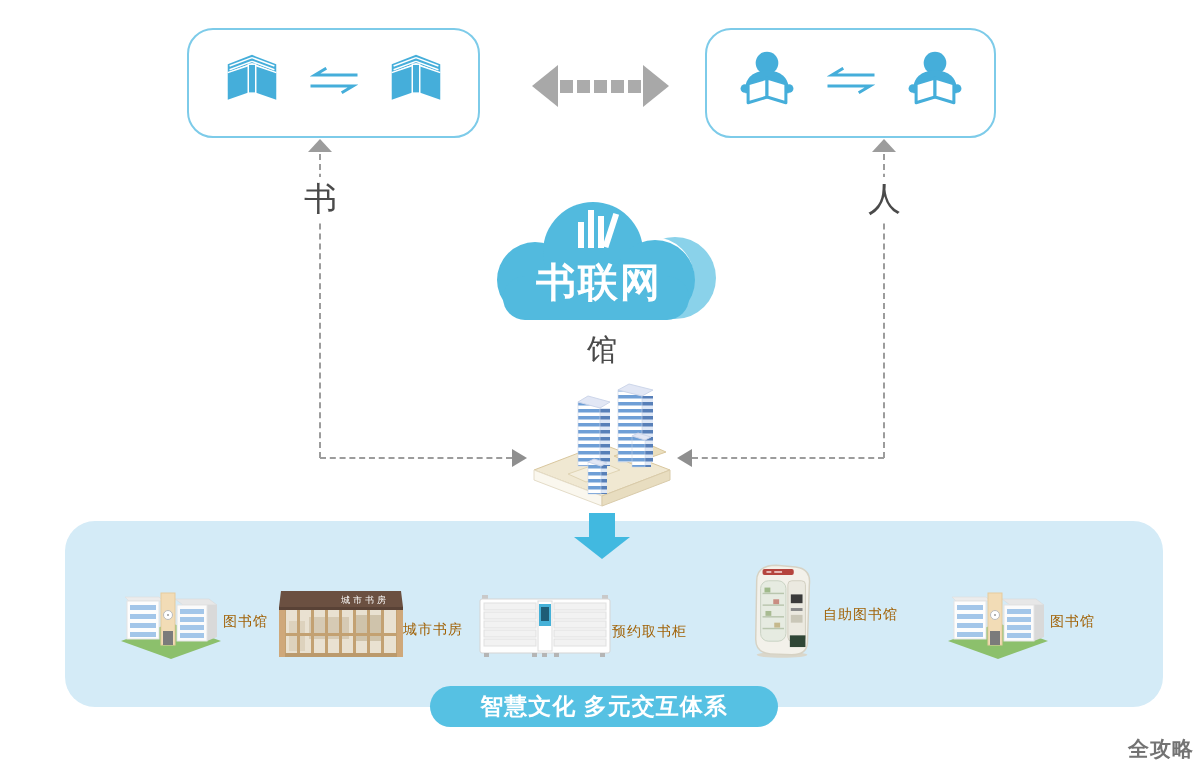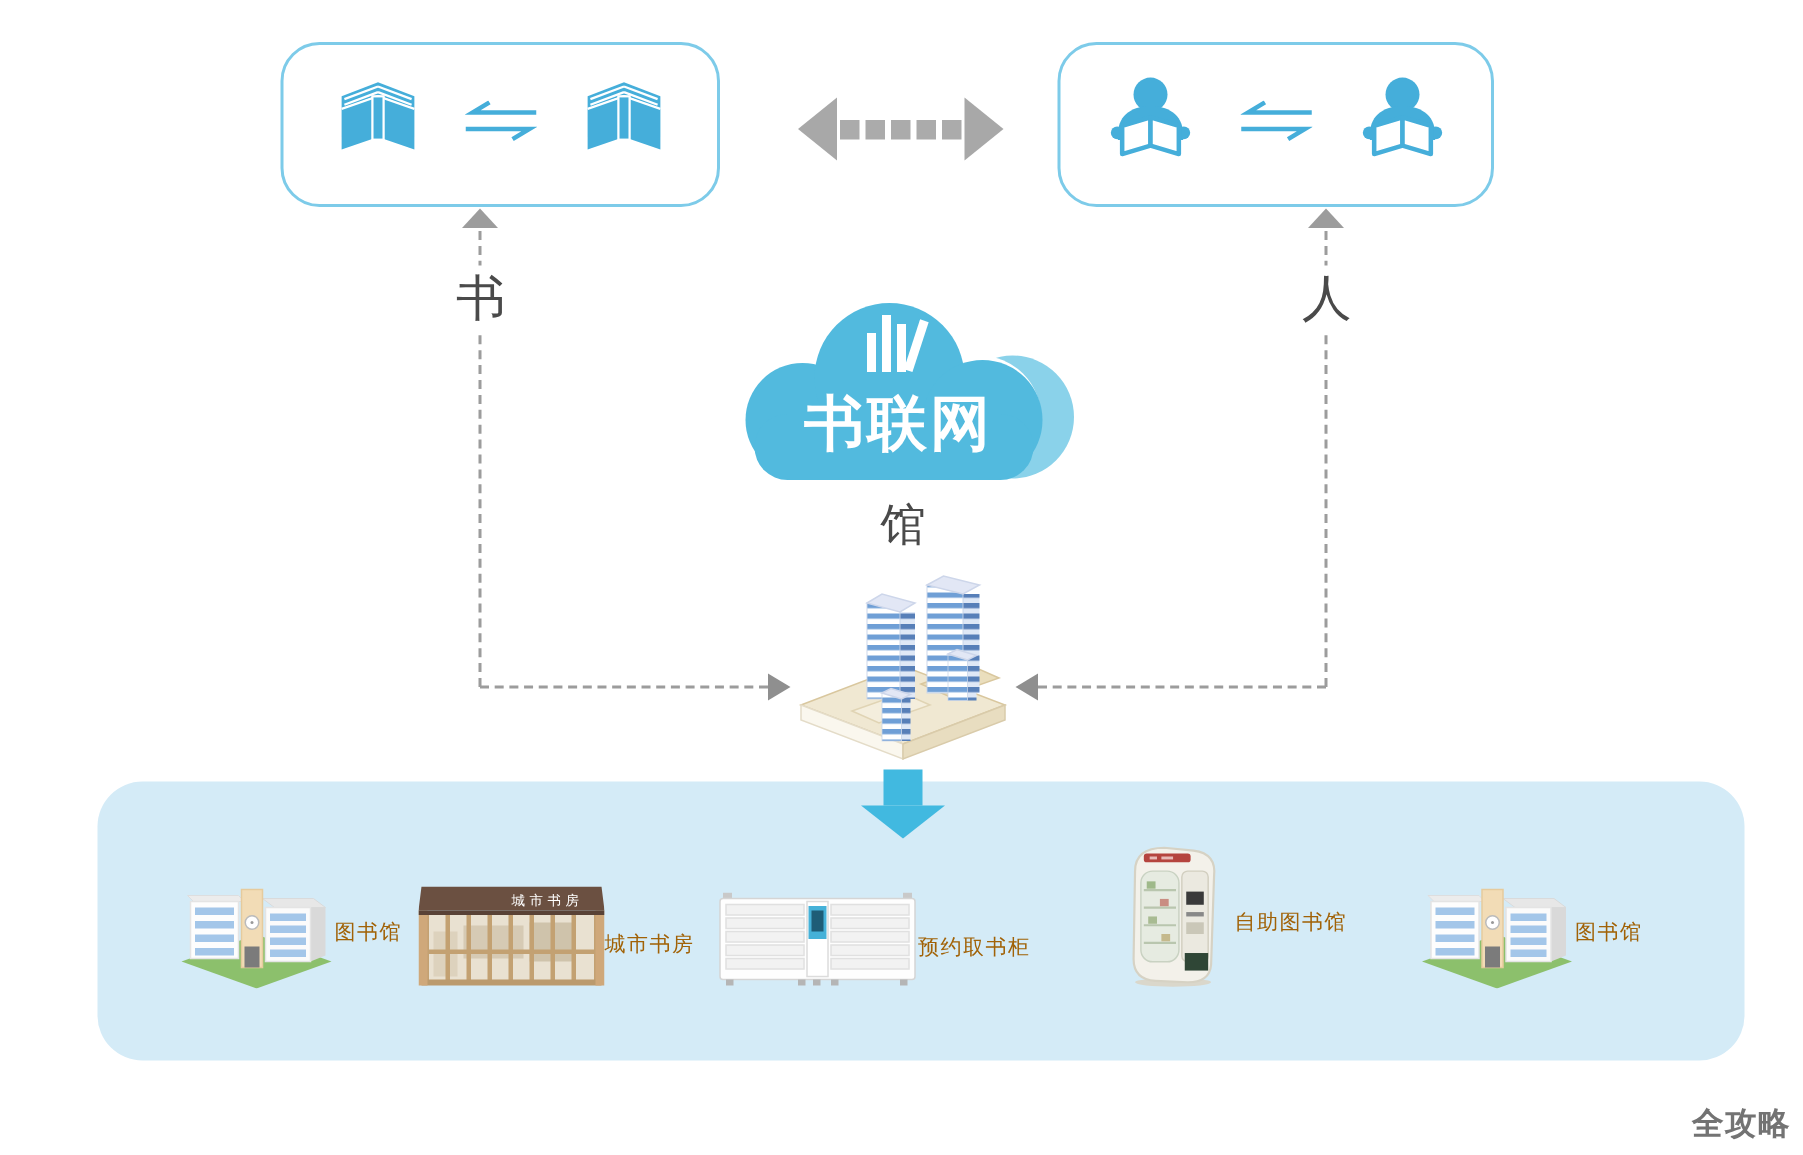--- a/index.html
+++ b/index.html
@@ -364,16 +364,17 @@
           <circle cx="49" cy="40" r="4.5" fill="#ffffff" stroke="#bbbbbb"></circle>
           <circle cx="49" cy="40" r="1" fill="#999999"></circle>
           <rect x="44" y="56" width="10" height="14" fill="#7b7b7b"></rect>
         </svg>
       </div>
       <div class="item-label">图书馆</div>
     </div>
 
   </div>
 
+  <div class="banner">智慧文化 多元交互体系</div>
 
   <div class="watermark">全攻略</div>
 
 </div>
 
 </body></html>

